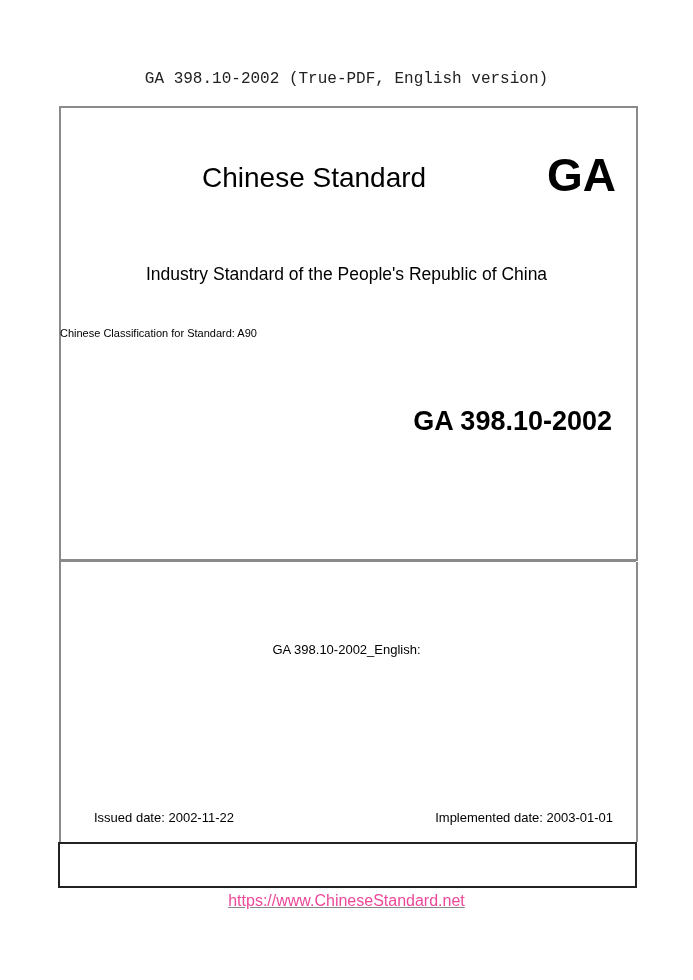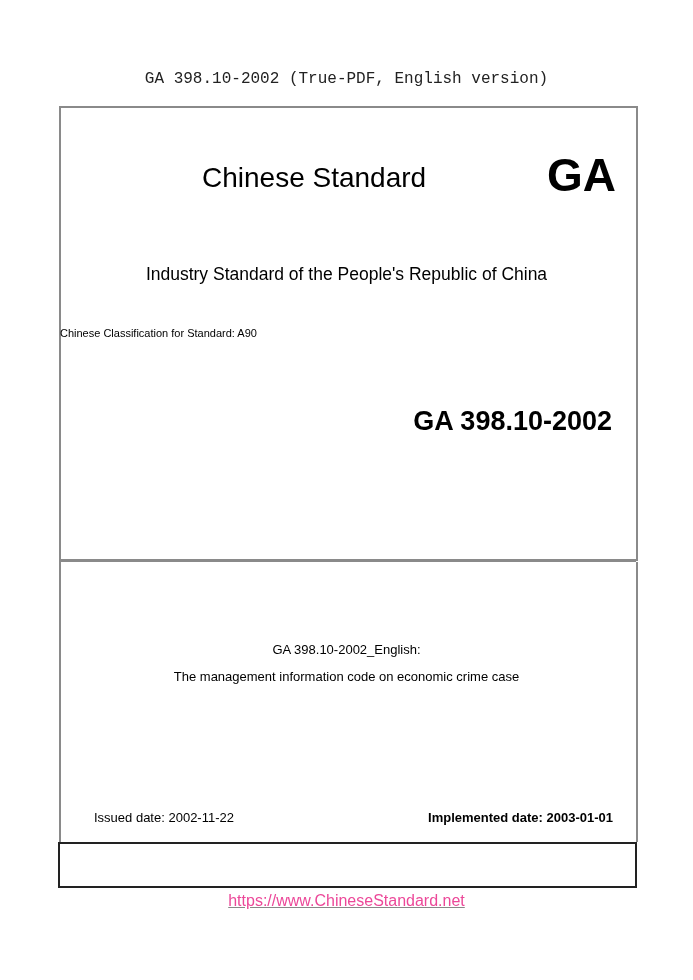--- a/index.html
+++ b/index.html
@@ -10,40 +10,39 @@
   .divider { left:59px; top:559px; width:577px; height:3px; background:#8a8a8a; }
   .box-mid { left:59px; top:562px; width:575px; height:280px; border-left:2px solid #8a8a8a; border-right:2px solid #8a8a8a; }
   .box-bot { left:58px; top:842px; width:575px; height:42px; border:2px solid #222; }
   .title { left:202px; top:162px; font-size:28px; font-weight:normal; }
   .ga-big { left:547px; top:148px; font-size:46px; font-weight:bold; }
   .industry { left:0; width:693px; top:264px; text-align:center; font-size:17.5px; }
   .classif { left:60px; top:327px; font-size:11px; }
   .std-no { left:0; width:612px; top:406px; text-align:right; font-size:27px; font-weight:bold; }
   .desc { left:0; width:693px; top:636px; text-align:center; font-size:13px; line-height:27px; }
   .issued { left:94px; top:810px; font-size:13px;text-align:right; }
-  .impl { right:80px; top:810px; font-size:13px;font-weight:bold; }
+  .impl { right:80px; top:810px; font-size:13px; }
   .link { left:0; width:693px; top:892px; text-align:center; font-size:16px; color:#ec4899; text-decoration:underline; text-decoration-color:#888; }
 </style>
 </head>
 <body>
 
 <div class="abs header">GA 398.10-2002 (True-PDF, English version)</div>
 
 <div class="abs box-top"></div>
 <div class="abs divider"></div>
 <div class="abs box-mid"></div>
 <div class="abs box-bot"></div>
 
 <div class="abs title">Chinese Standard</div>
 <div class="abs ga-big">GA</div>
 <div class="abs industry">Industry Standard of the People's Republic of China</div>
 <div class="abs classif">Chinese Classification for Standard: A90</div>
 <div class="abs std-no">GA 398.10-2002</div>
 
 <div class="abs desc">
   <div>GA 398.10-2002_English:</div>
-  <div>The management information code on economic crime case</div>
 </div>
 
 <div class="abs issued">Issued date: 2002-11-22</div>
 <div class="abs impl">Implemented date: 2003-01-01</div>
 
 <a class="abs link">https://www.ChineseStandard.net</a>
 
 </body></html>

